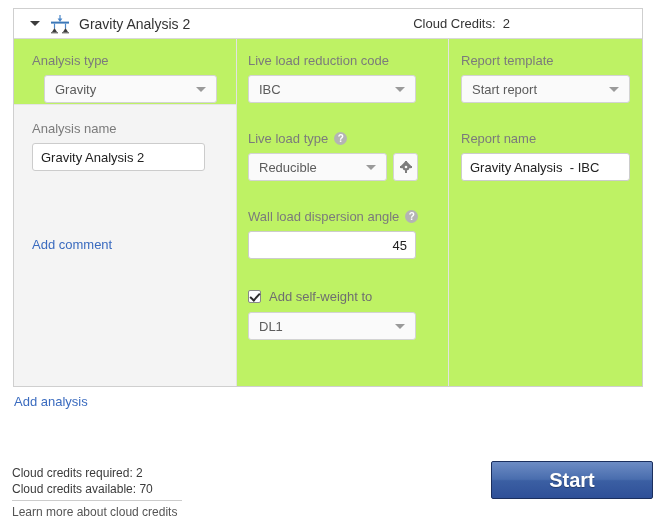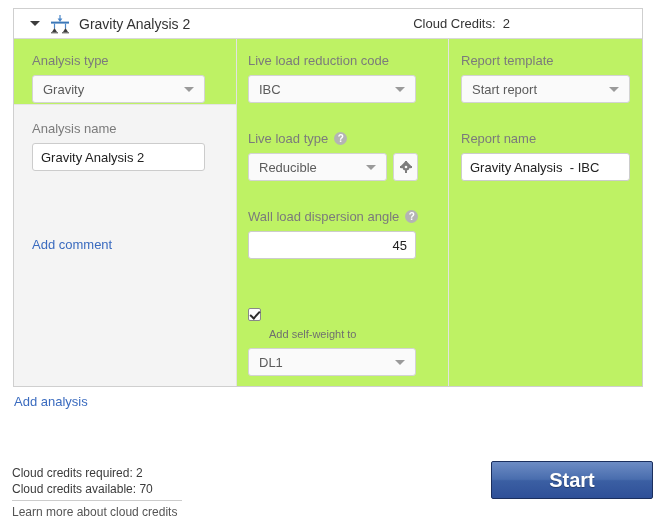--- a/index.html
+++ b/index.html
@@ -140,21 +140,21 @@
     content: "";
     position: absolute;
     right: 10px;
     top: 50%;
     margin-top: -2px;
     width: 0; height: 0;
     border-left: 5px solid transparent;
     border-right: 5px solid transparent;
     border-top: 5px solid #9a9a9a;
   }
-  .w-left   { width: 173px; }
+  .w-left   { width: 173px; margin-left: 12px; }
   .w-mid    { width: 168px; }
   .w-right  { width: 169px; }
 
   
   .textinput {
     height: 28px;
     border: 1px solid #cccccc;
     border-radius: 3px;
     background: #ffffff;
     display: flex;
@@ -233,24 +233,23 @@
     left: 3px;
     top: 0px;
     width: 4px;
     height: 8px;
     border: solid #2d2d2d;
     border-width: 0 2px 2px 0;
     transform: rotate(42deg);
   }
   .checkbox-label {
     margin-left: 8px;
-    font-size: 11px;
+    font-size: 13px;
     color: #6f6f6f;
     white-space: nowrap;
-    margin-top: 39px;
   }
 
   
   .add-analysis {
     position: absolute;
     left: 14px;
     top: 394px;
     font-size: 13px;
     color: #3a6bbf;
     cursor: pointer;

